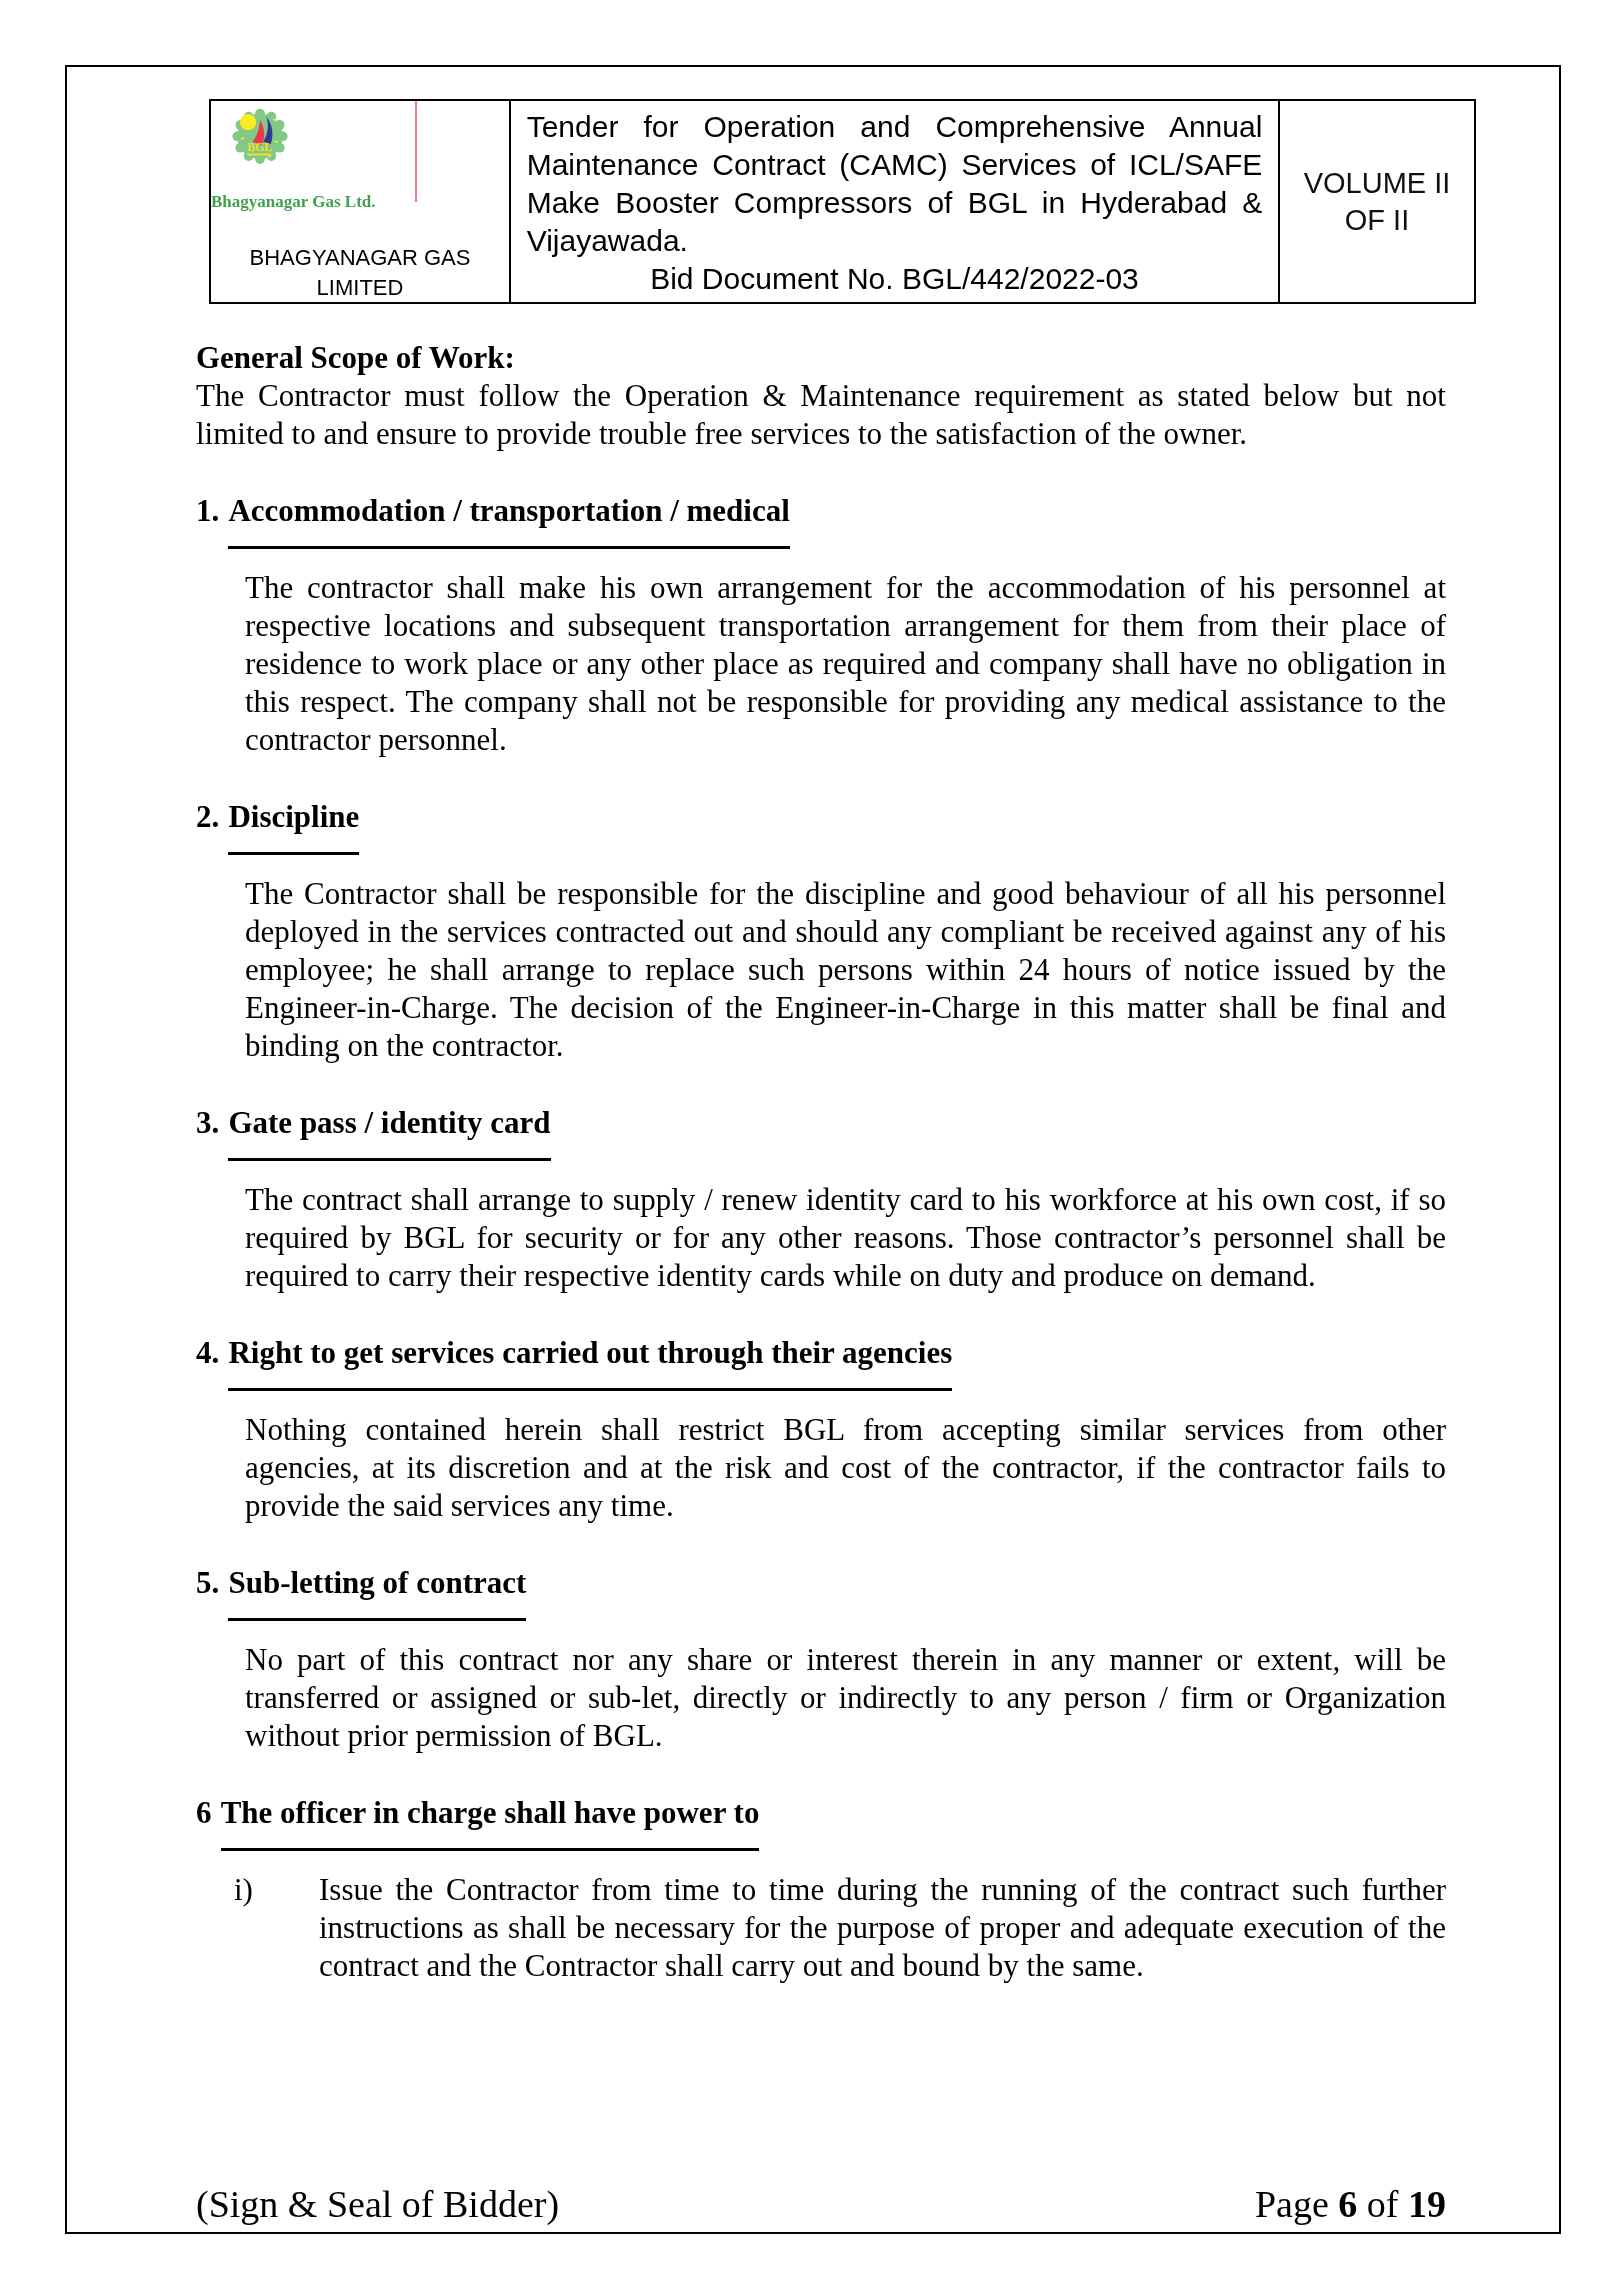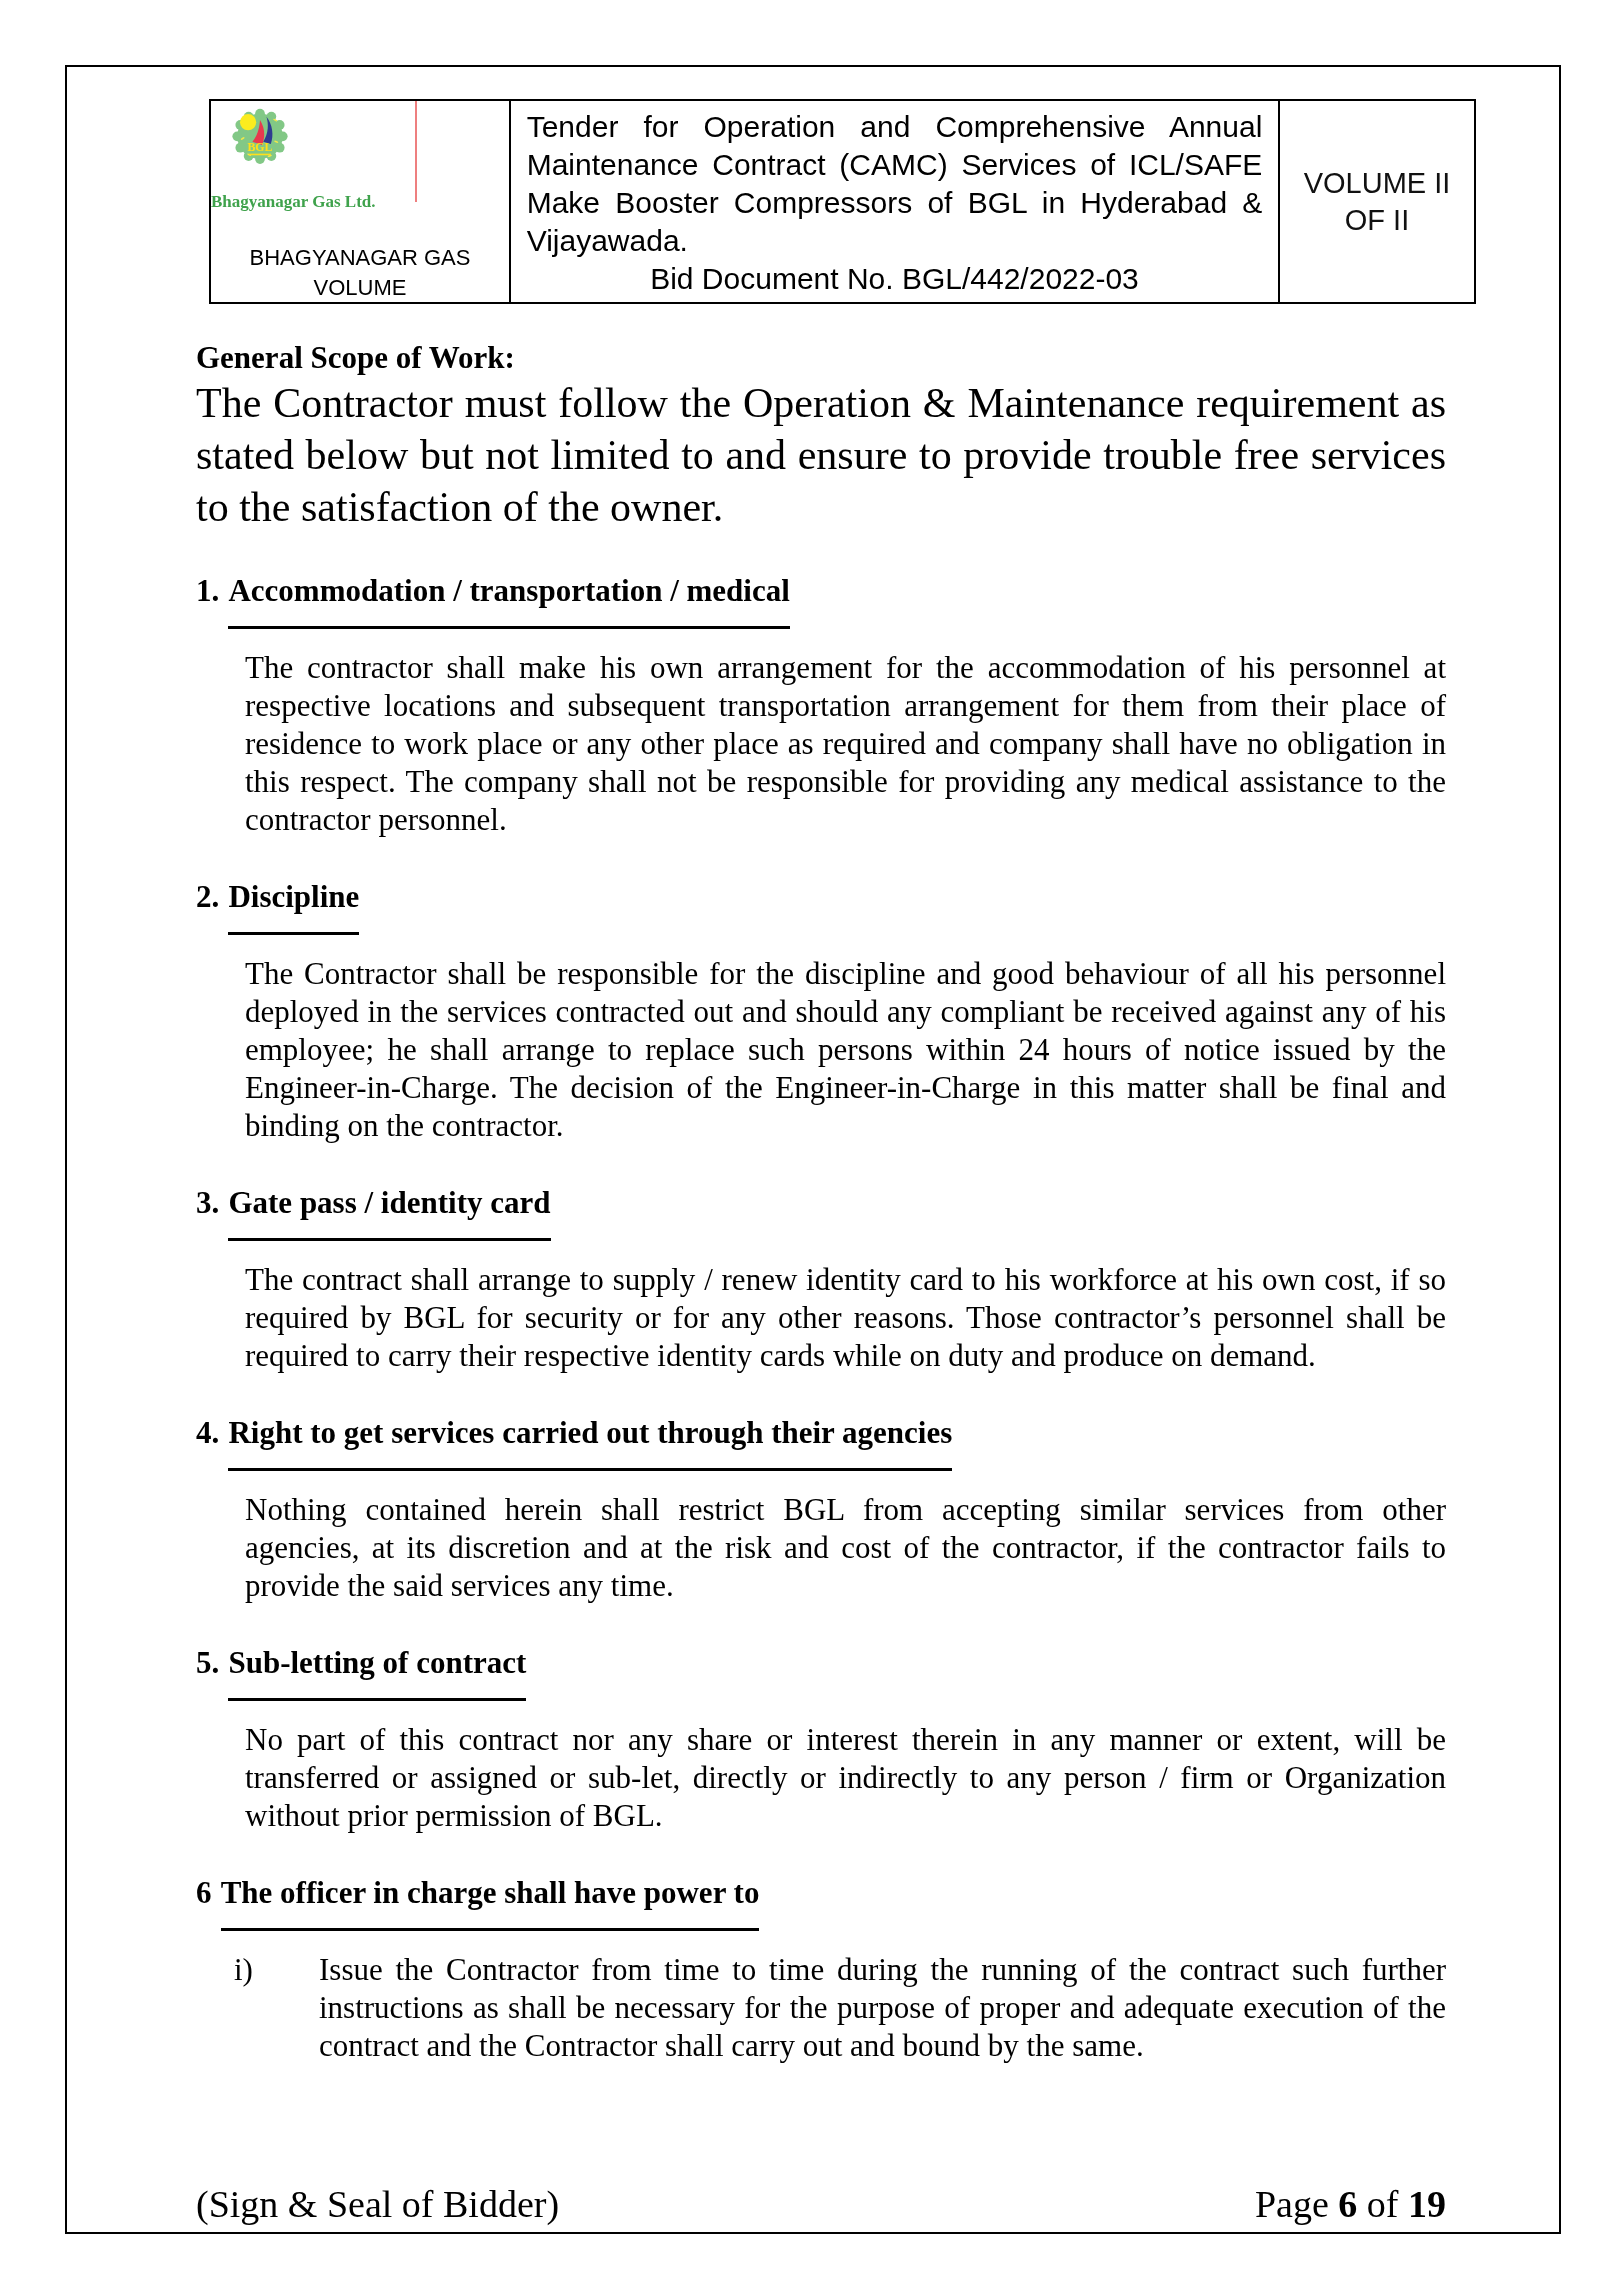--- a/index.html
+++ b/index.html
@@ -80,21 +80,21 @@
     left: 196px; top: 339px;
     width: 1250px;
   }
   .content p { margin: 0; }
   .gsw-heading {
     font-weight: bold;
     font-size: 31px; line-height: 38px;
   }
   .intro {
     margin-top: 39px;
-    font-size: 42px; line-height: 52px;
+    font-size: 31px; line-height: 38px;
     text-align: justify;
   }
   .section-heading {
     margin-top: 39px;
     font-weight: bold;
     font-size: 31px; line-height: 38px;
   }
   .section-heading .num { margin-right: 9.2px; }
   .section-heading .u {
     border-bottom: 3.3px solid #000;
@@ -167,21 +167,21 @@
 
       <path d="M 82,20 C 93,34 96,54 90,70 L 76,66 C 86,50 86,34 82,20 Z" fill="#2e3b90"></path>
       <path d="M 70,26 C 79,40 80,56 74,72 L 56,66 C 66,54 69,40 70,26 Z" fill="#e8394e"></path>
 
       <text x="70" y="84" font-size="22" font-weight="bold" fill="#ffe01a" text-anchor="middle" font-family="Liberation Serif, DejaVu Serif, serif">BGL</text>
       <rect x="50" y="88" width="40" height="3" fill="#ffe01a"></rect>
     </svg>
     <div class="logo-caption">Bhagyanagar Gas Ltd.</div>
     <div class="company-name">
       <div>BHAGYANAGAR GAS</div>
-      <div>VOLUME</div>
+      <div>LIMITED</div>
     </div>
     <div class="red-artifact"></div>
   </div>
 
   <div class="title-cell">
     <div class="title-main">Tender for Operation and Comprehensive Annual Maintenance Contract (CAMC) Services of ICL/SAFE Make Booster Compressors of BGL in Hyderabad &amp; Vijayawada.</div>
     <div class="title-sub">Bid Document No. BGL/442/2022-03</div>
   </div>
 
   <div class="volume-cell">

